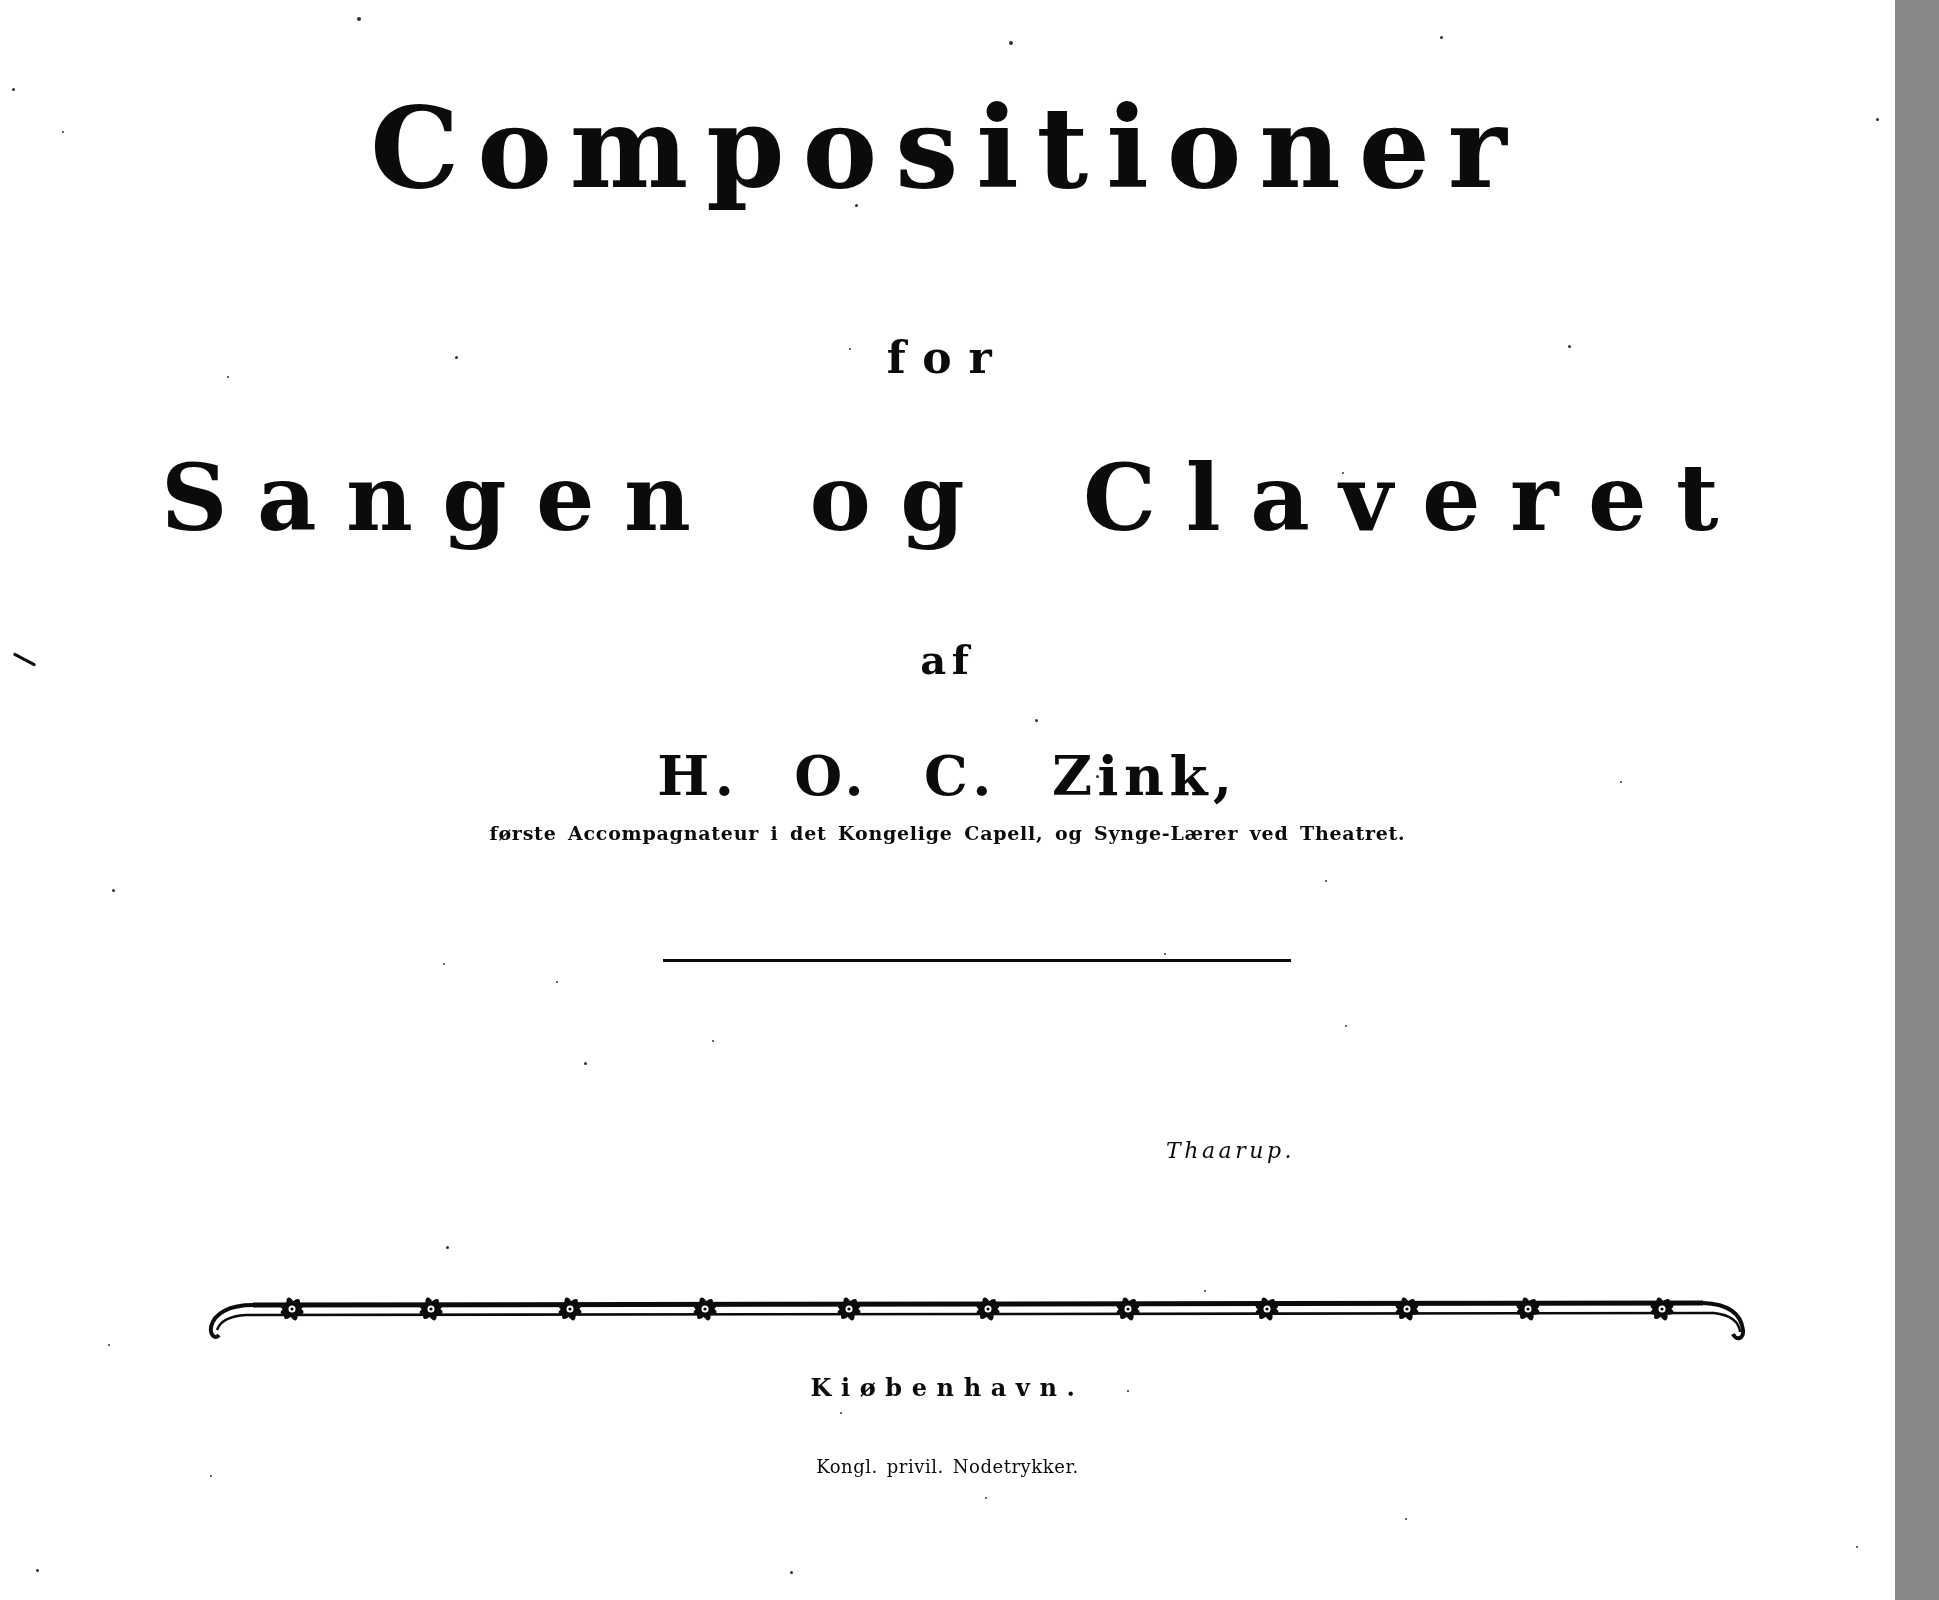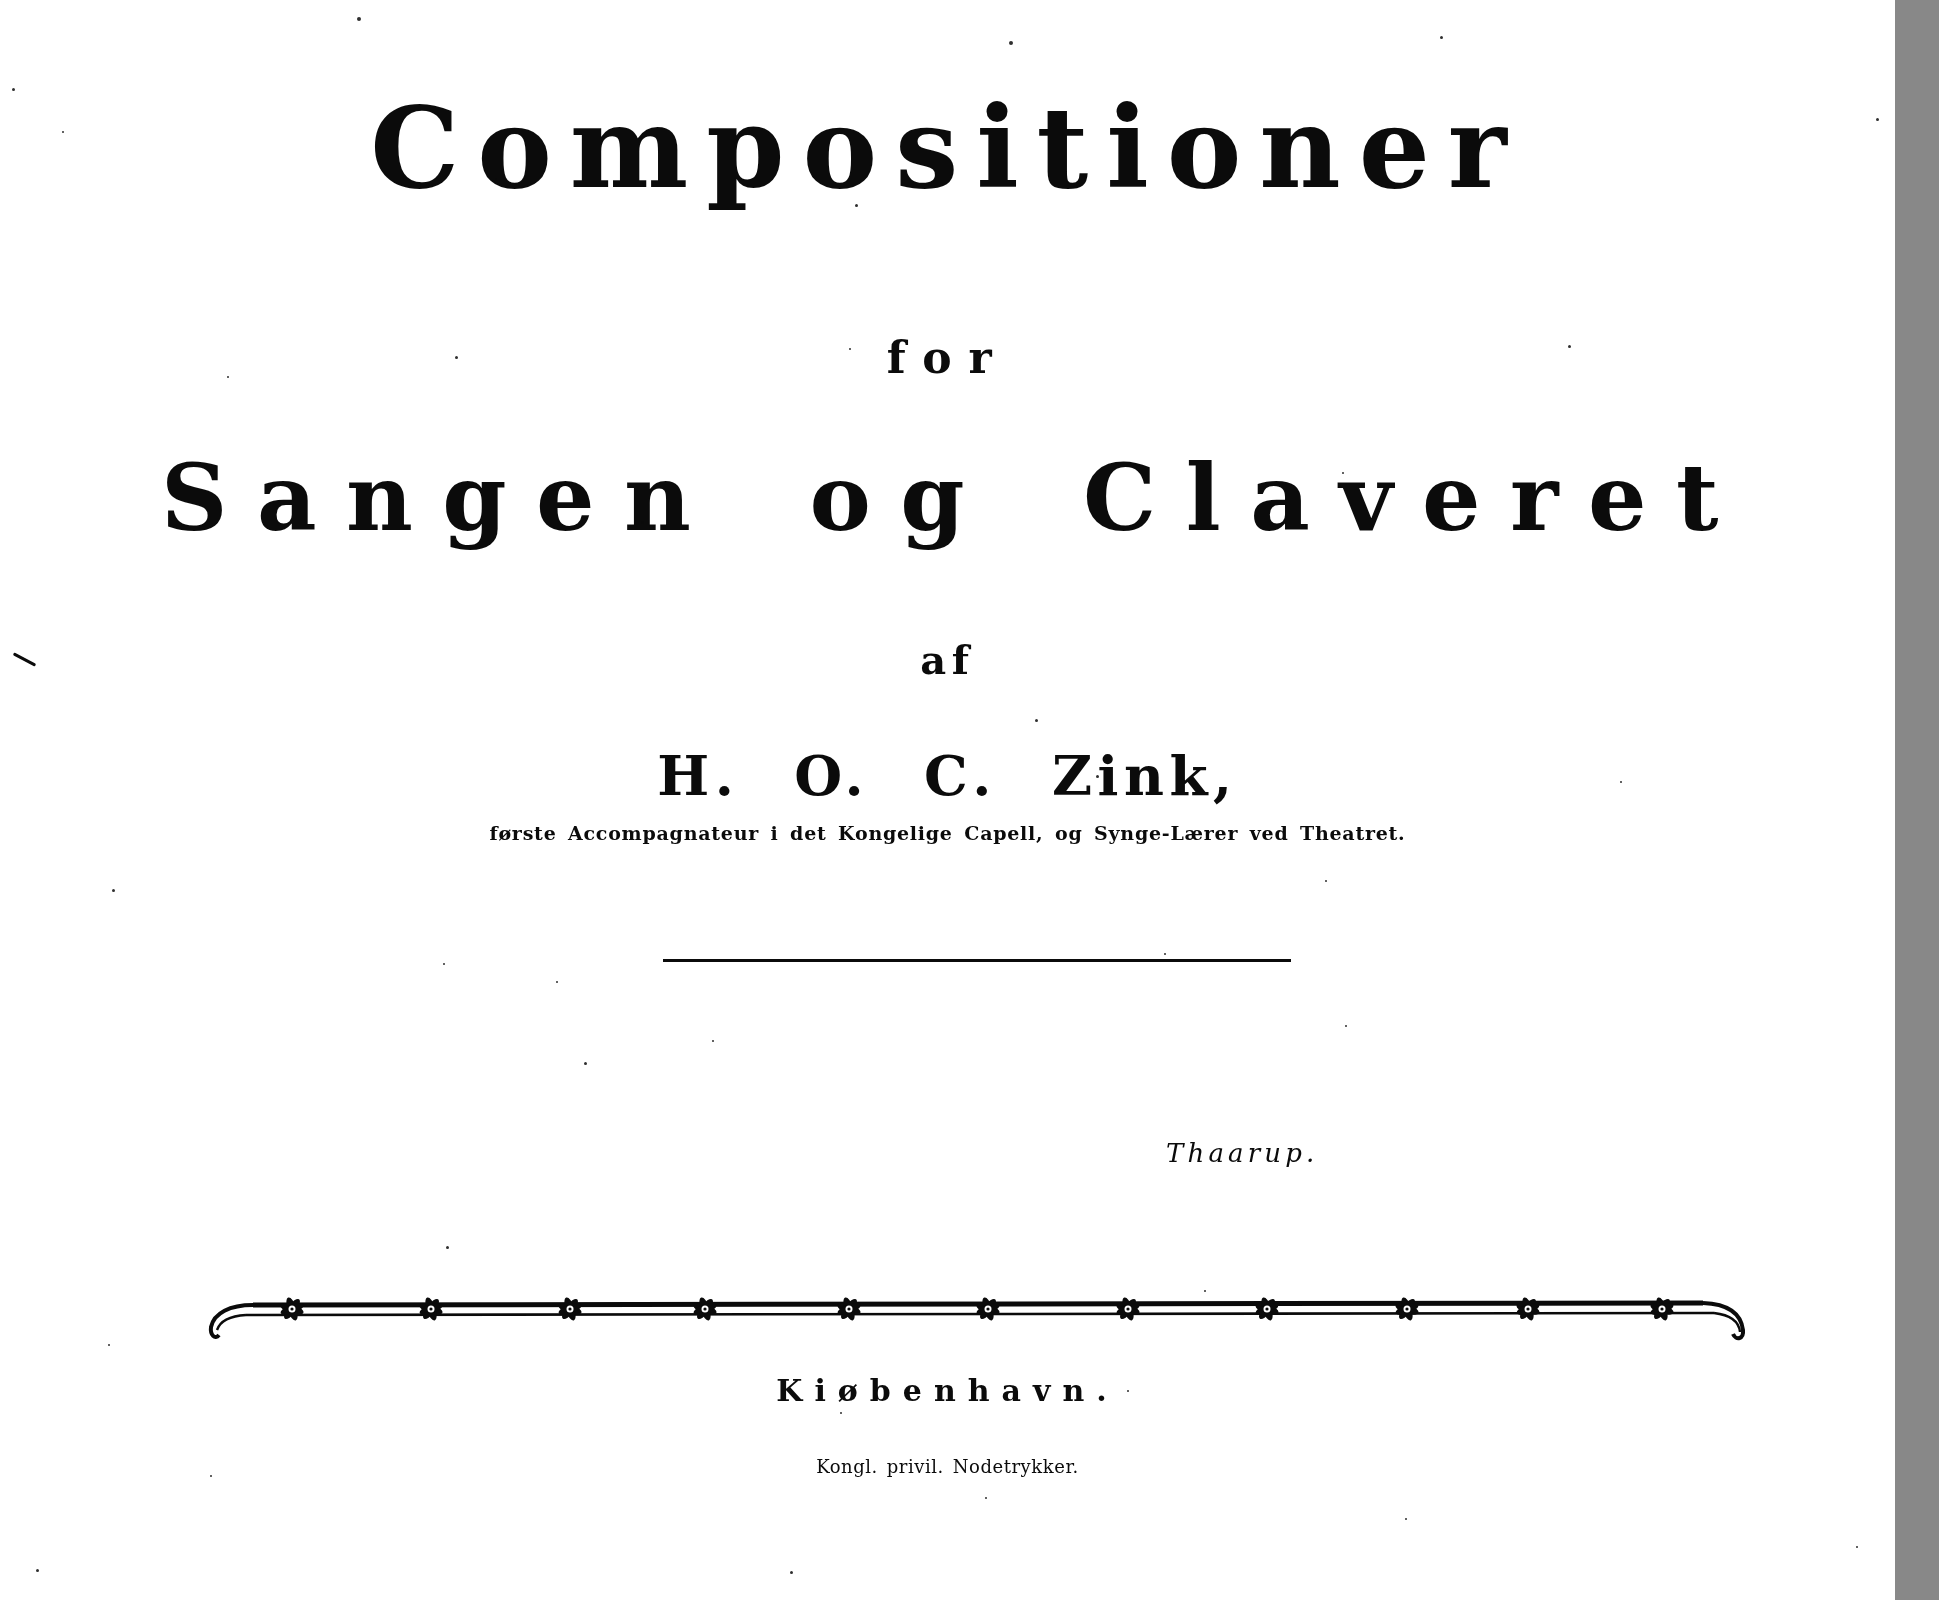--- a/index.html
+++ b/index.html
@@ -52,27 +52,27 @@
     left:663px;top:959px;width:628px;height:3px;
     background:var(--ink);
   }
   .motto{
     top:1080px;
     font-size:29px;font-style:italic;line-height:1;
     letter-spacing:0.04em;word-spacing:0.45em;
   }
   .motto-attrib{
     left:1166px;top:1140px;
-    font-size:26px;font-style:italic;line-height:1;
+    font-size:22px;font-style:italic;line-height:1;
     letter-spacing:0.16em;white-space:nowrap;
   }
   .ornament{left:198px;top:1282px;}
   .imprint-city{
     top:1376px;
-    font-size:30px;font-weight:bold;line-height:1;
+    font-size:24px;font-weight:bold;line-height:1;
     letter-spacing:0.40em;
     text-align:center;
   }
   .imprint-printer{
     top:1424px;
     font-size:22px;font-weight:bold;line-height:1;
     letter-spacing:0.08em;word-spacing:0.30em;
   }
   .imprint-priv{
     top:1458px;

